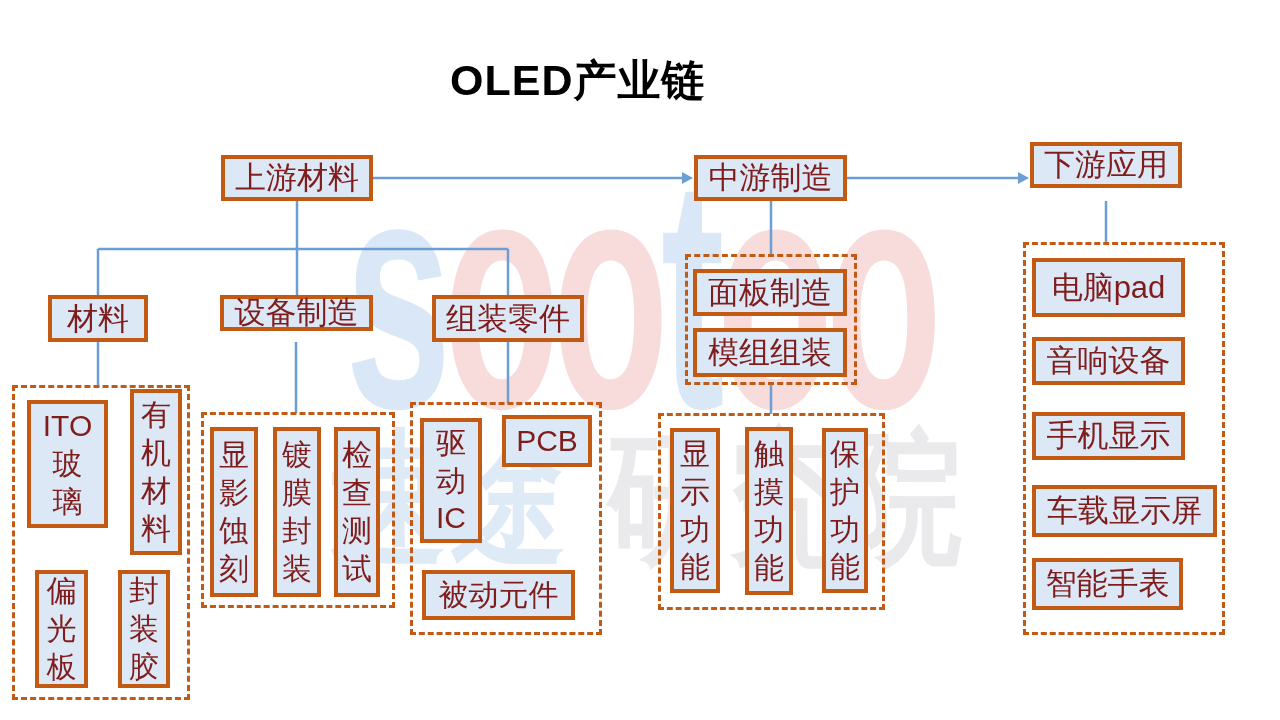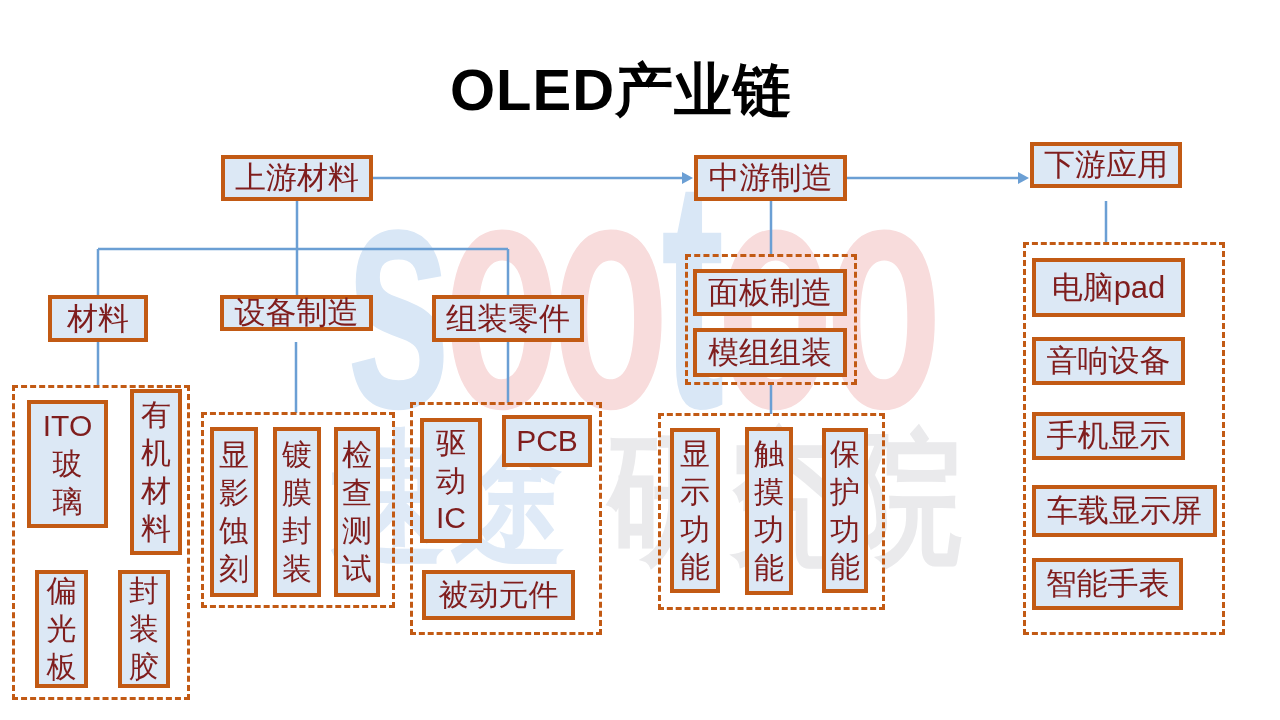--- a/index.html
+++ b/index.html
@@ -30,21 +30,21 @@
     transform:scaleX(0.79);transform-origin:left top;
     white-space:nowrap;z-index:0;user-select:none;
   }
   
   #wires{position:absolute;left:0;top:0;z-index:1;}
   #wires line{stroke:var(--line);stroke-width:2.5;}
   #wires polygon{fill:var(--line);}
   
   .title{
     position:absolute;left:450px;top:52px;
-    font-size:58px;font-weight:bold;color:#000;
+    font-size:43px;font-weight:bold;color:#000;
     letter-spacing:1px;z-index:2;white-space:nowrap;
   }
   
   .node{
     position:absolute;box-sizing:border-box;
     border:4px solid var(--orange);
     background:var(--fill);
     color:#7f1d1d;
     display:flex;align-items:center;justify-content:center;
     text-align:center;

